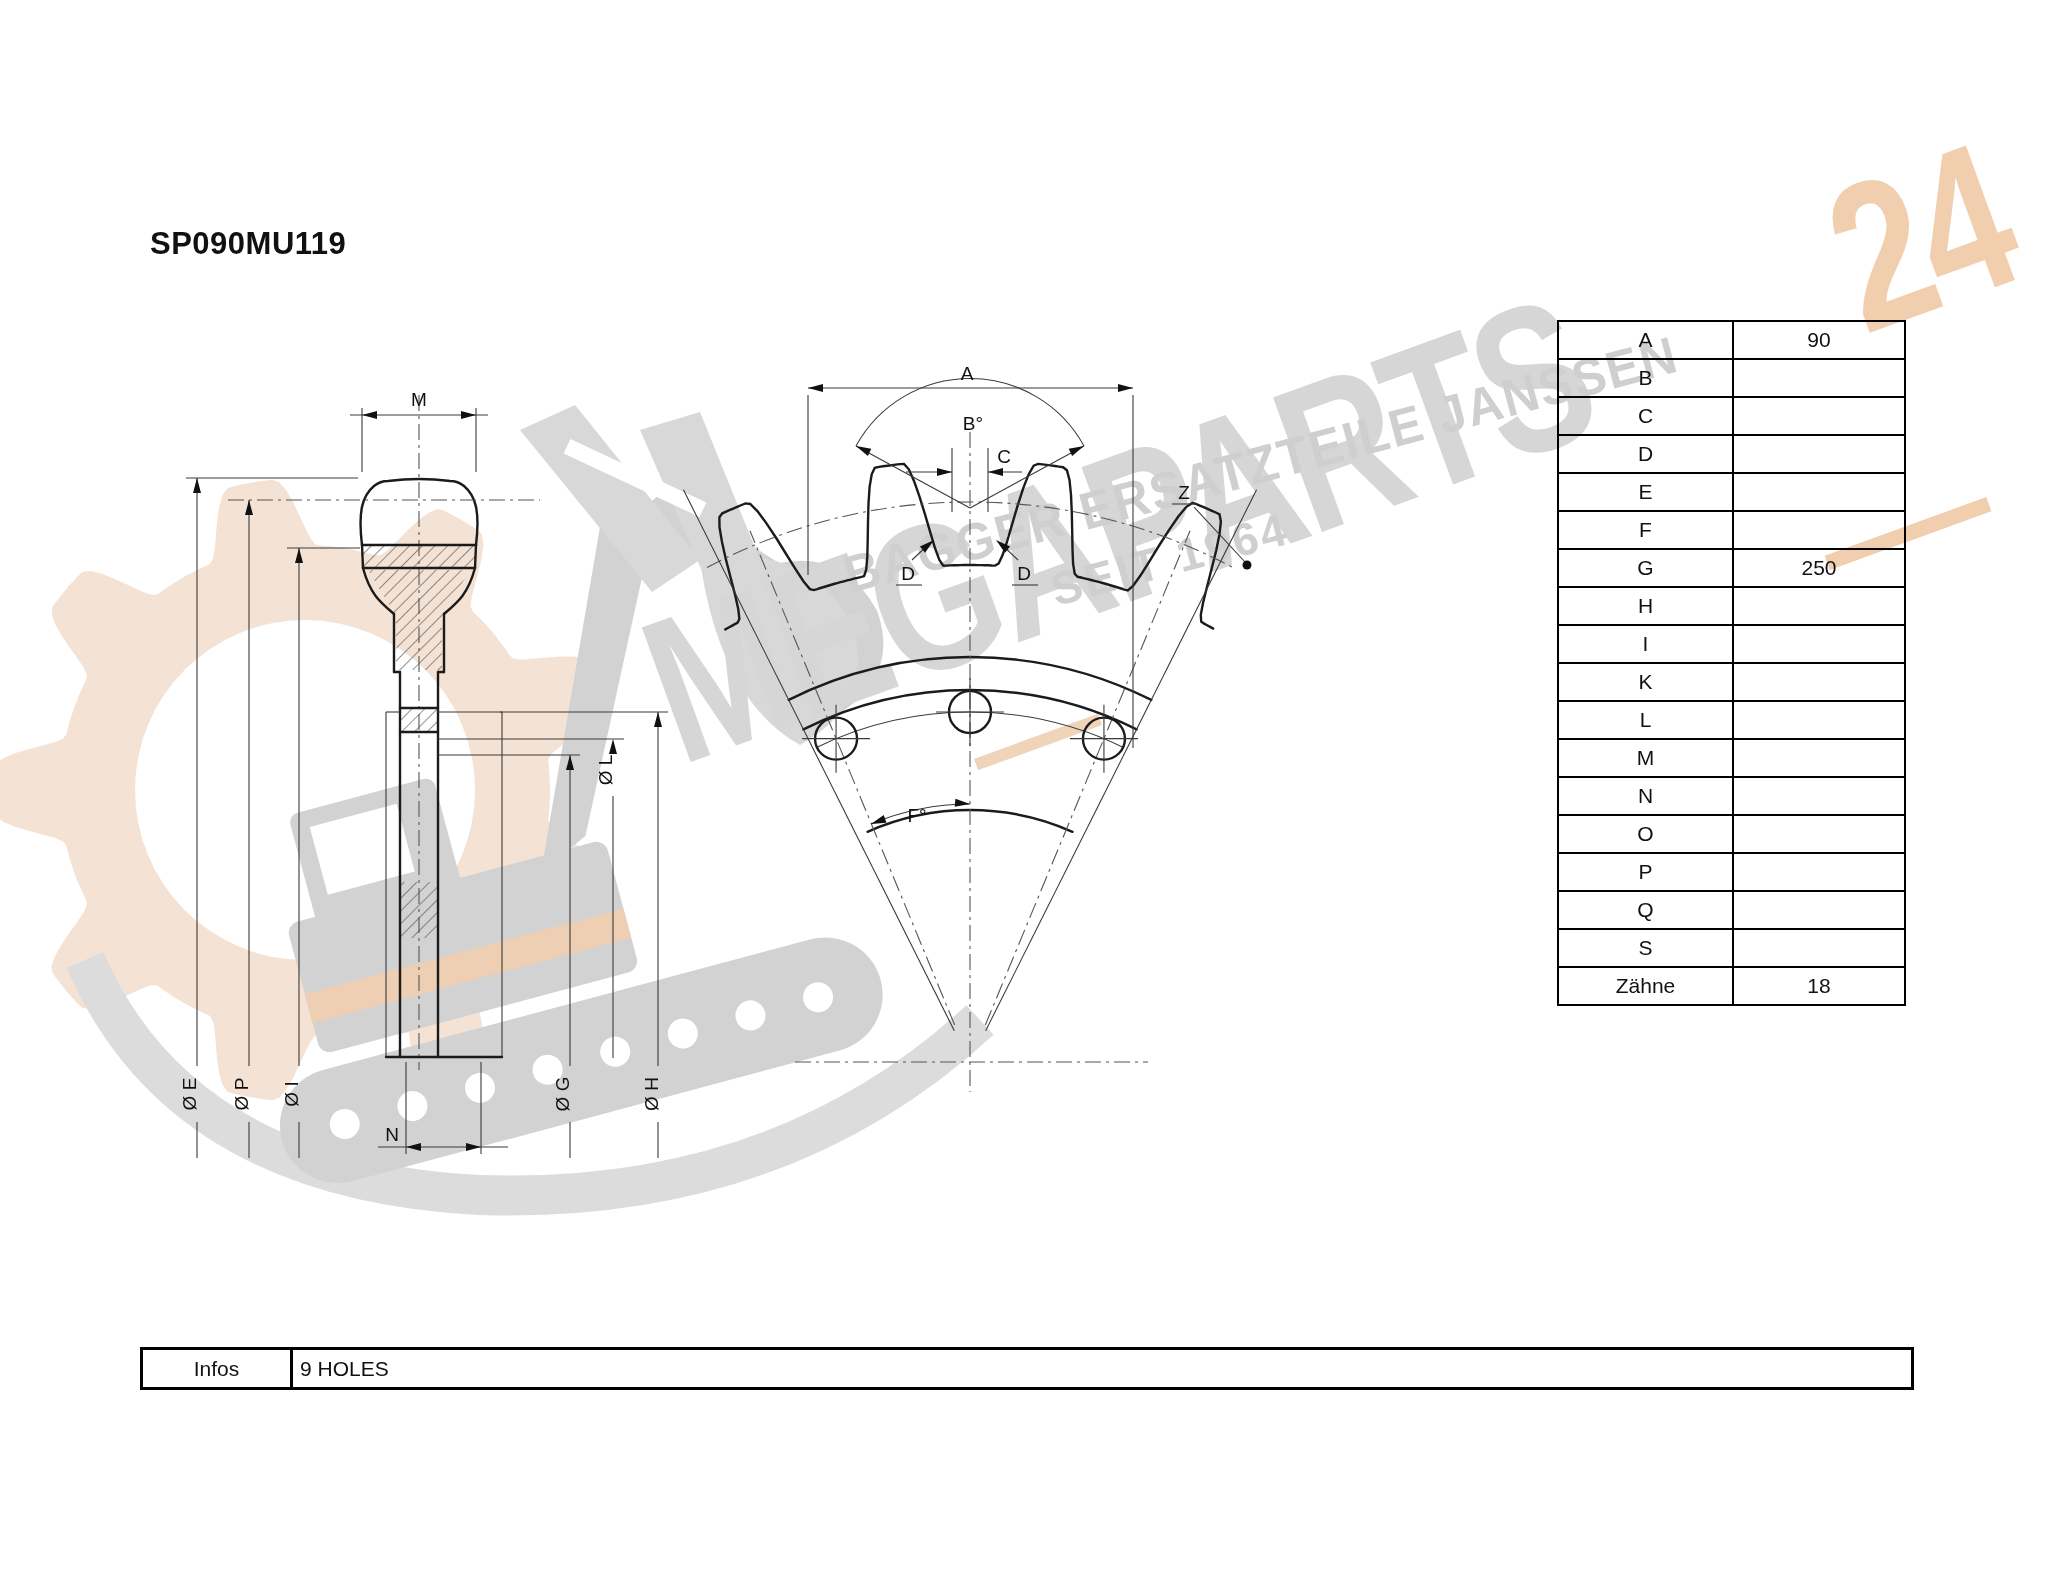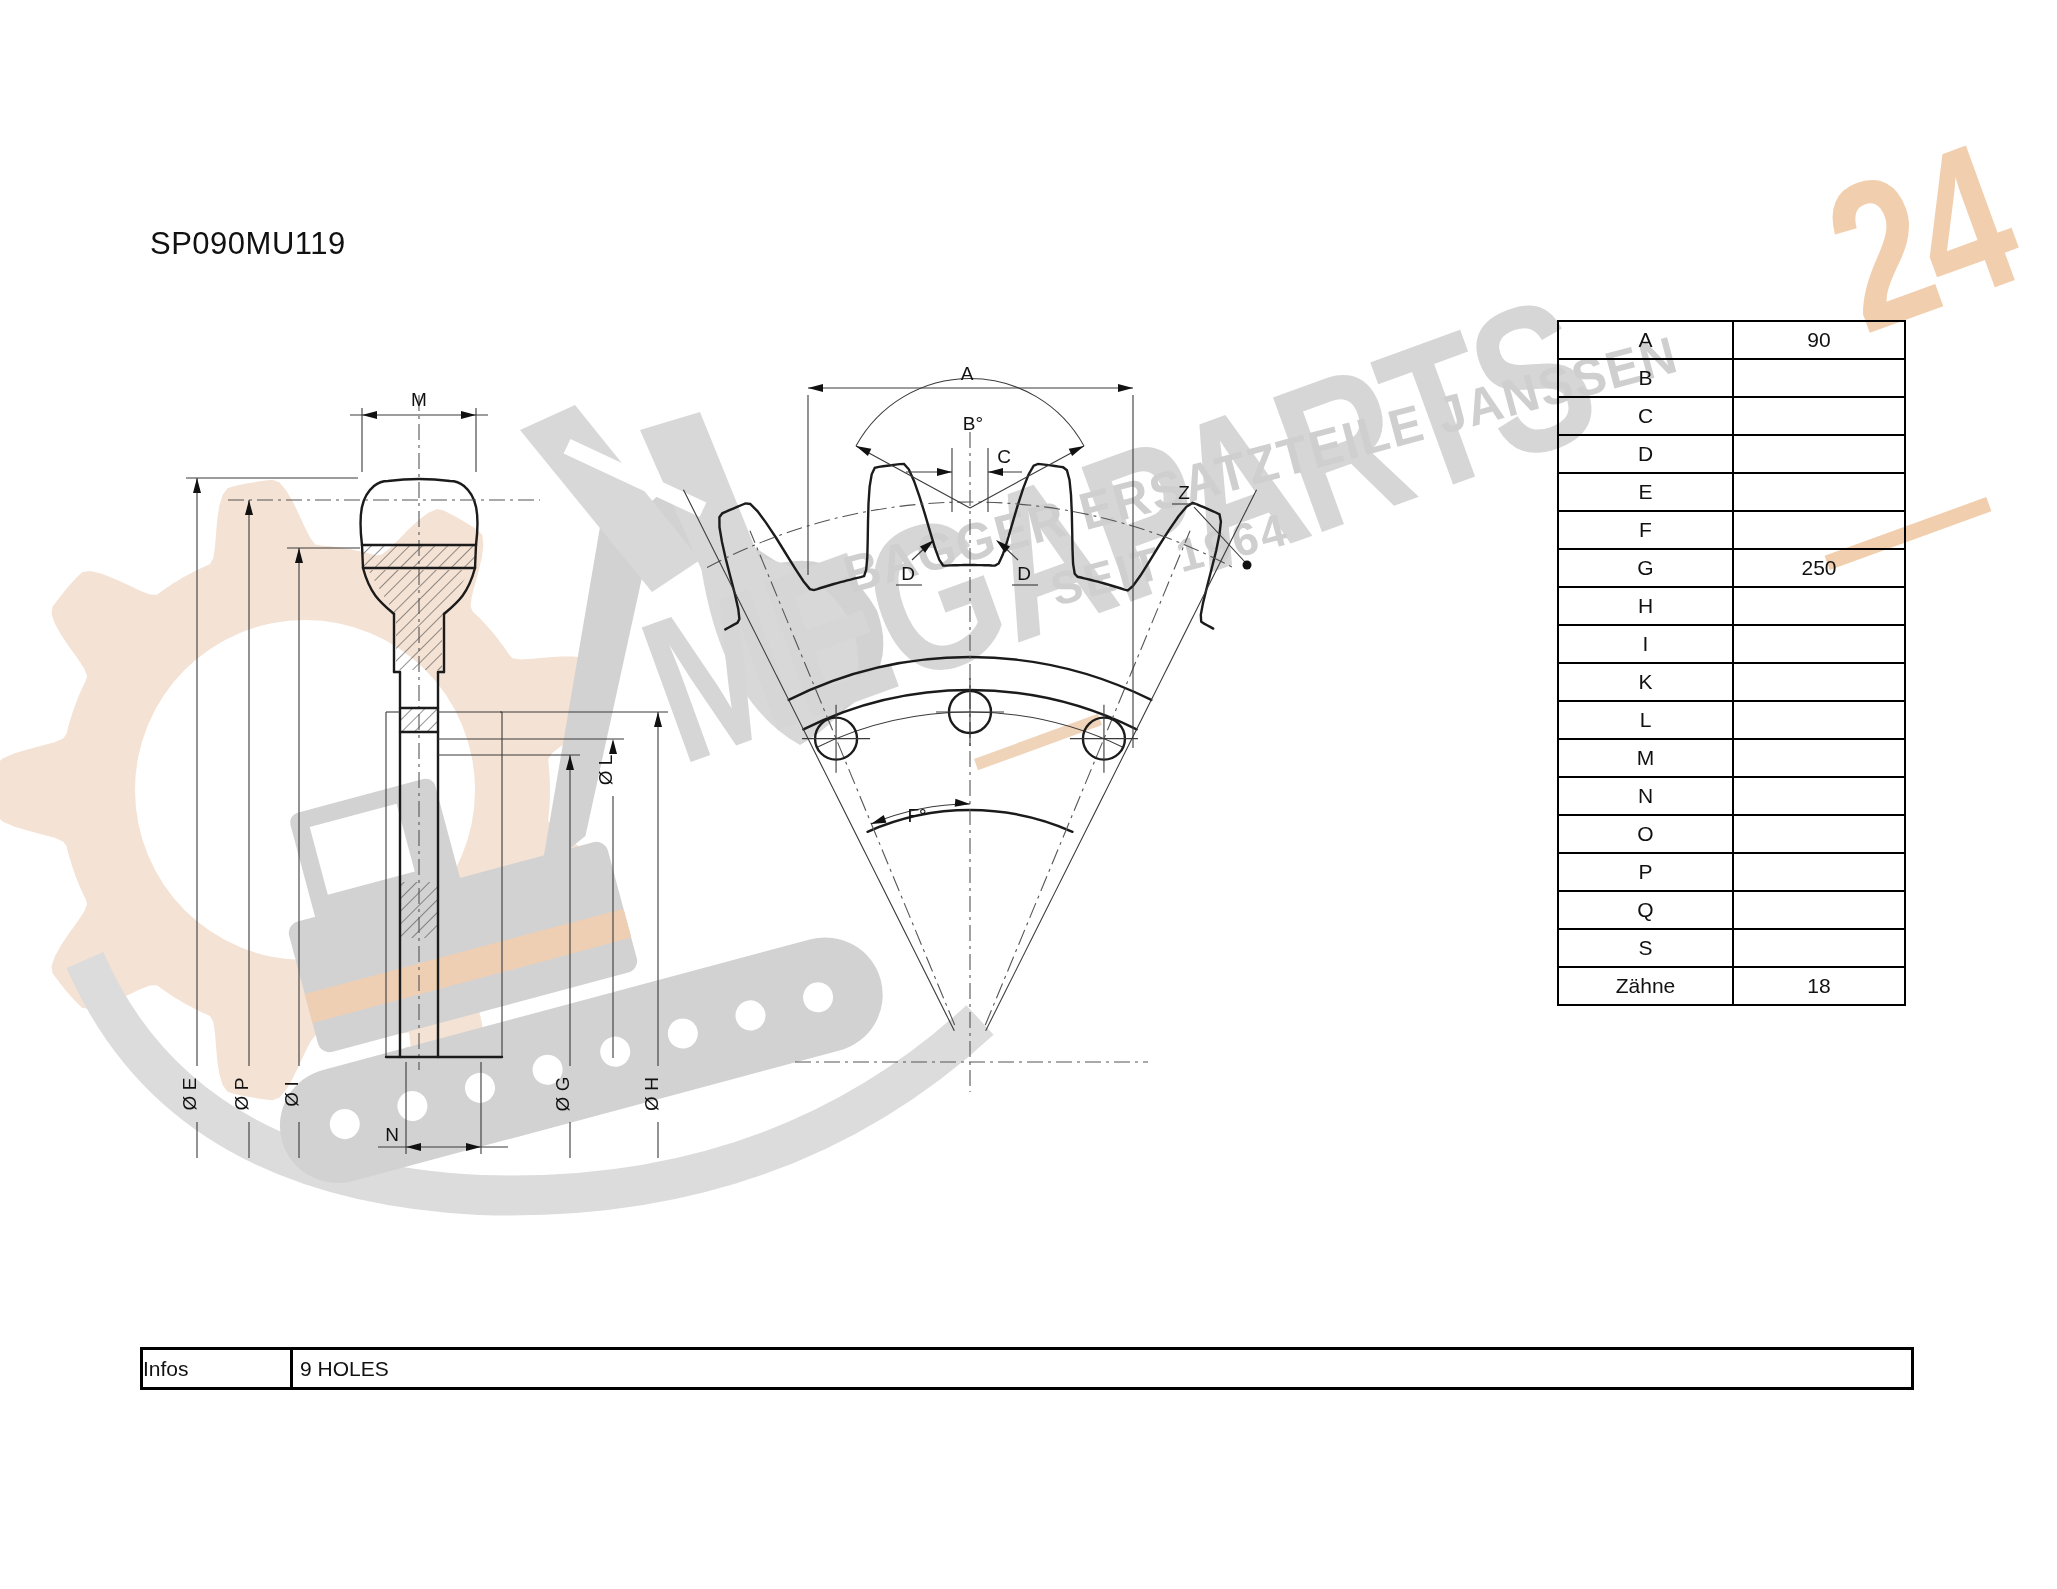--- a/index.html
+++ b/index.html
@@ -18,29 +18,29 @@
             font-weight:bold;font-size:52px;line-height:54px;letter-spacing:2px;}
   .wm-line3{position:absolute;left:1058px;top:566px;white-space:nowrap;color:#cfcfcf;
             transform-origin:0 100%;transform:rotate(-15deg);
             font-weight:bold;font-size:46px;line-height:48px;letter-spacing:3px;}
   .wm-swoosh{position:absolute;left:1822px;top:526px;width:172px;height:15px;background:#f1cfae;
              transform:rotate(-20deg);}
   .wm-swoosh2{position:absolute;left:972px;top:736px;width:132px;height:12px;background:#f0d4ba;
              transform:rotate(-20deg);}
   
   .content{position:absolute;inset:0;z-index:2;}
-  .title{position:absolute;left:150px;top:226px;font-size:31px;font-weight:normal;letter-spacing:.5px;}
+  .title{position:absolute;left:150px;top:226px;font-size:31px;font-weight:bold;letter-spacing:.5px;}
   .spec-table{position:absolute;left:1557px;top:320px;border-collapse:collapse;}
   .spec-table td{border:2.5px solid #000;height:36px;padding:0;font-size:21px;text-align:center;
                  background:transparent;}
   .spec-table td.lbl{width:173px;}
   .spec-table td.val{width:170px;margin-left:27px;}
   .info-table{position:absolute;left:140px;top:1347px;border-collapse:collapse;}
   .info-table td{border:3px solid #000;height:37px;padding:0;font-size:21px;background:transparent;}
-  .info-table td.lbl{width:147px;text-align:left;}
+  .info-table td.lbl{width:147px;text-align:center;}
   .info-table td.val{width:1611px;text-align:left;padding-left:7px;margin-top:36px;}
   
   svg{position:absolute;left:0;top:0;}
   .ln{stroke:#1b1b1b;stroke-width:2.4;fill:none;stroke-linecap:round;}
   .tn{stroke:#3a3a3a;stroke-width:1.1;fill:none;}
   .cl{stroke:#555;stroke-width:1.1;fill:none;stroke-dasharray:16 5 3 5;}
   .ar{fill:#111;stroke:none;}
   .dlabel{font-family:"Liberation Sans",sans-serif;font-size:19px;fill:#111;}
 </style>
 </head>

